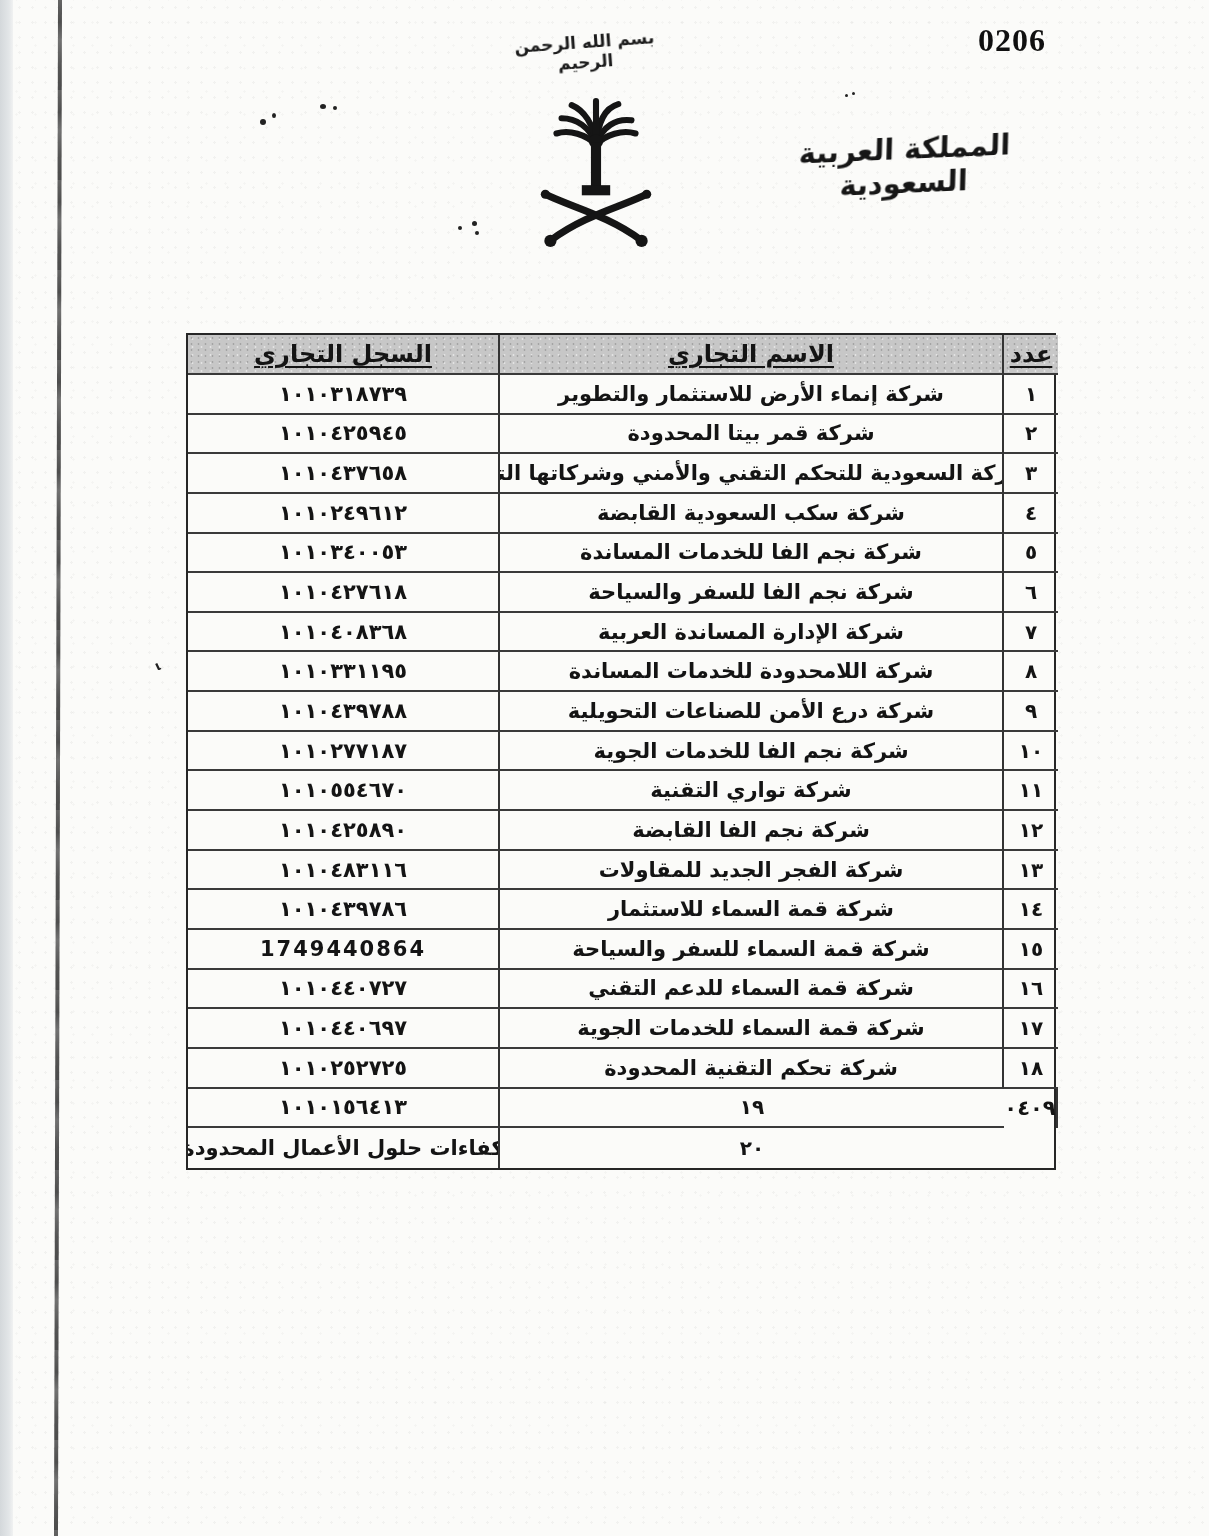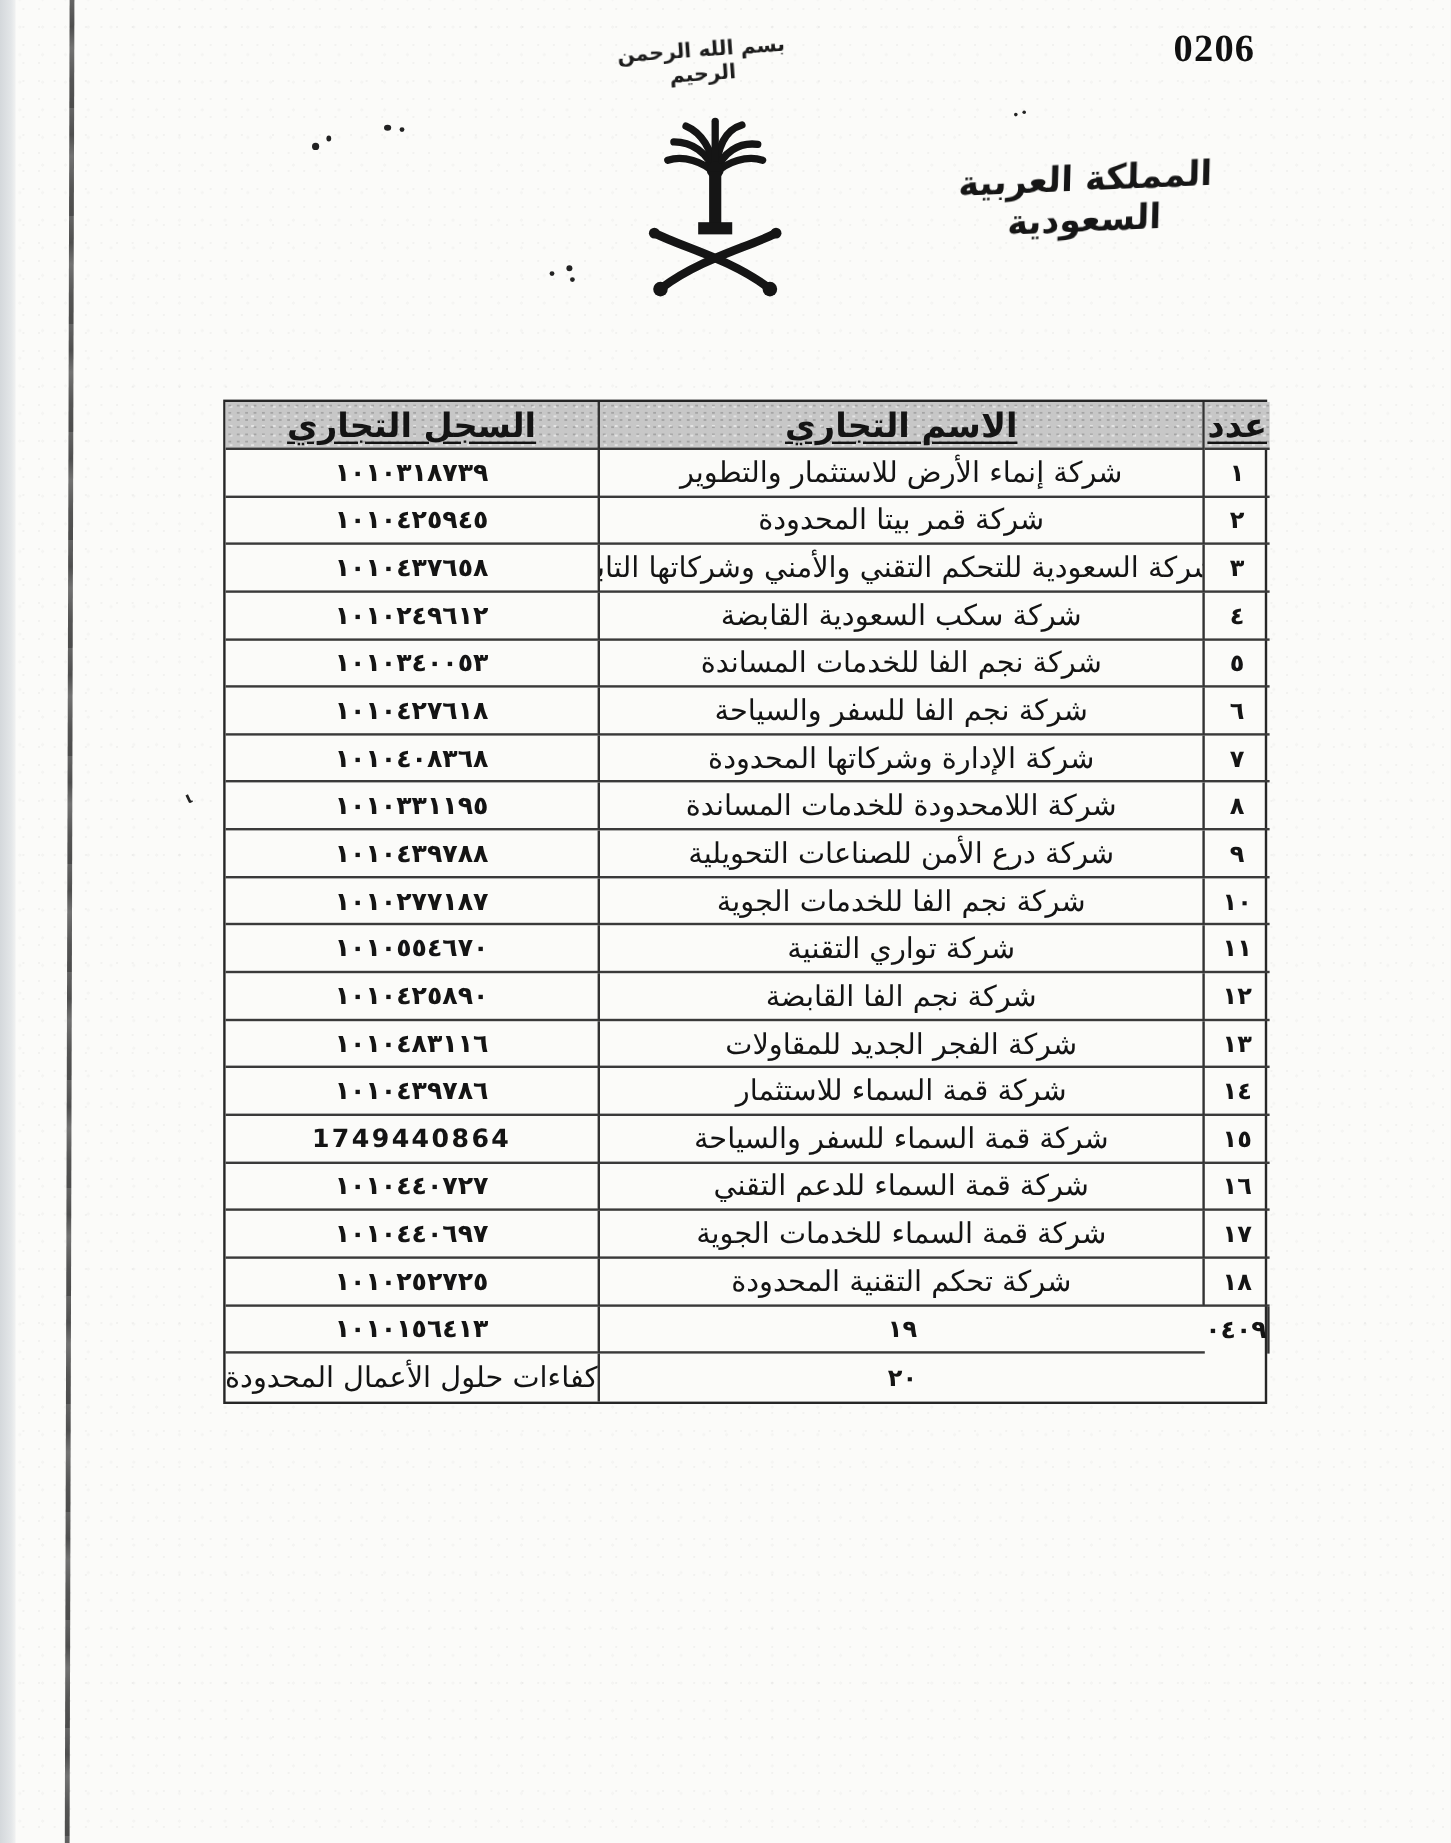--- a/index.html
+++ b/index.html
@@ -73,28 +73,28 @@
     color:#141414;
   }
   .cell.v{border-right:2px solid #333;}
   .rtable > .cell:nth-last-child(-n+3){border-bottom:none;}
   .hcell{
     background-color:#c7c7c7;
     background-image:
       radial-gradient(rgba(40,40,40,0.22) 1px, transparent 1.2px),
       radial-gradient(rgba(255,255,255,0.5) 1px, transparent 1.2px);
     background-size:7px 6px, 9px 8px;
-    font-weight:700;font-size:28px;
+    font-weight:700;font-size:24px;
     direction:rtl;
     text-decoration:underline;
     text-underline-offset:4px;
     text-decoration-thickness:2px;
   }
   .name-cell{
-    direction:rtl;font-weight:400;font-size:24px;
+    direction:rtl;font-weight:700;font-size:21px;
     white-space:nowrap;
     filter:blur(.15px);
   }
   .reg-cell{
     direction:ltr;font-weight:700;font-size:21px;
     letter-spacing:2px;
     filter:blur(.15px);
   }
   .idx-cell{
     direction:rtl;font-weight:700;font-size:20px;
@@ -178,21 +178,21 @@
 
       <div class="cell reg-cell v">١٠١٠٣٤٠٠٥٣</div>
       <div class="cell name-cell v">شركة نجم الفا للخدمات المساندة</div>
       <div class="cell idx-cell">٥</div>
 
       <div class="cell reg-cell v">١٠١٠٤٢٧٦١٨</div>
       <div class="cell name-cell v">شركة نجم الفا للسفر والسياحة</div>
       <div class="cell idx-cell">٦</div>
 
       <div class="cell reg-cell v">١٠١٠٤٠٨٣٦٨</div>
-      <div class="cell name-cell v">شركة الإدارة وشركاتها المحدودة</div>
+      <div class="cell name-cell v">شركة الإدارة المساندة العربية</div>
       <div class="cell idx-cell">٧</div>
 
       <div class="cell reg-cell v">١٠١٠٣٣١١٩٥</div>
       <div class="cell name-cell v">شركة اللامحدودة للخدمات المساندة</div>
       <div class="cell idx-cell">٨</div>
 
       <div class="cell reg-cell v">١٠١٠٤٣٩٧٨٨</div>
       <div class="cell name-cell v">شركة درع الأمن للصناعات التحويلية</div>
       <div class="cell idx-cell">٩</div>
 

